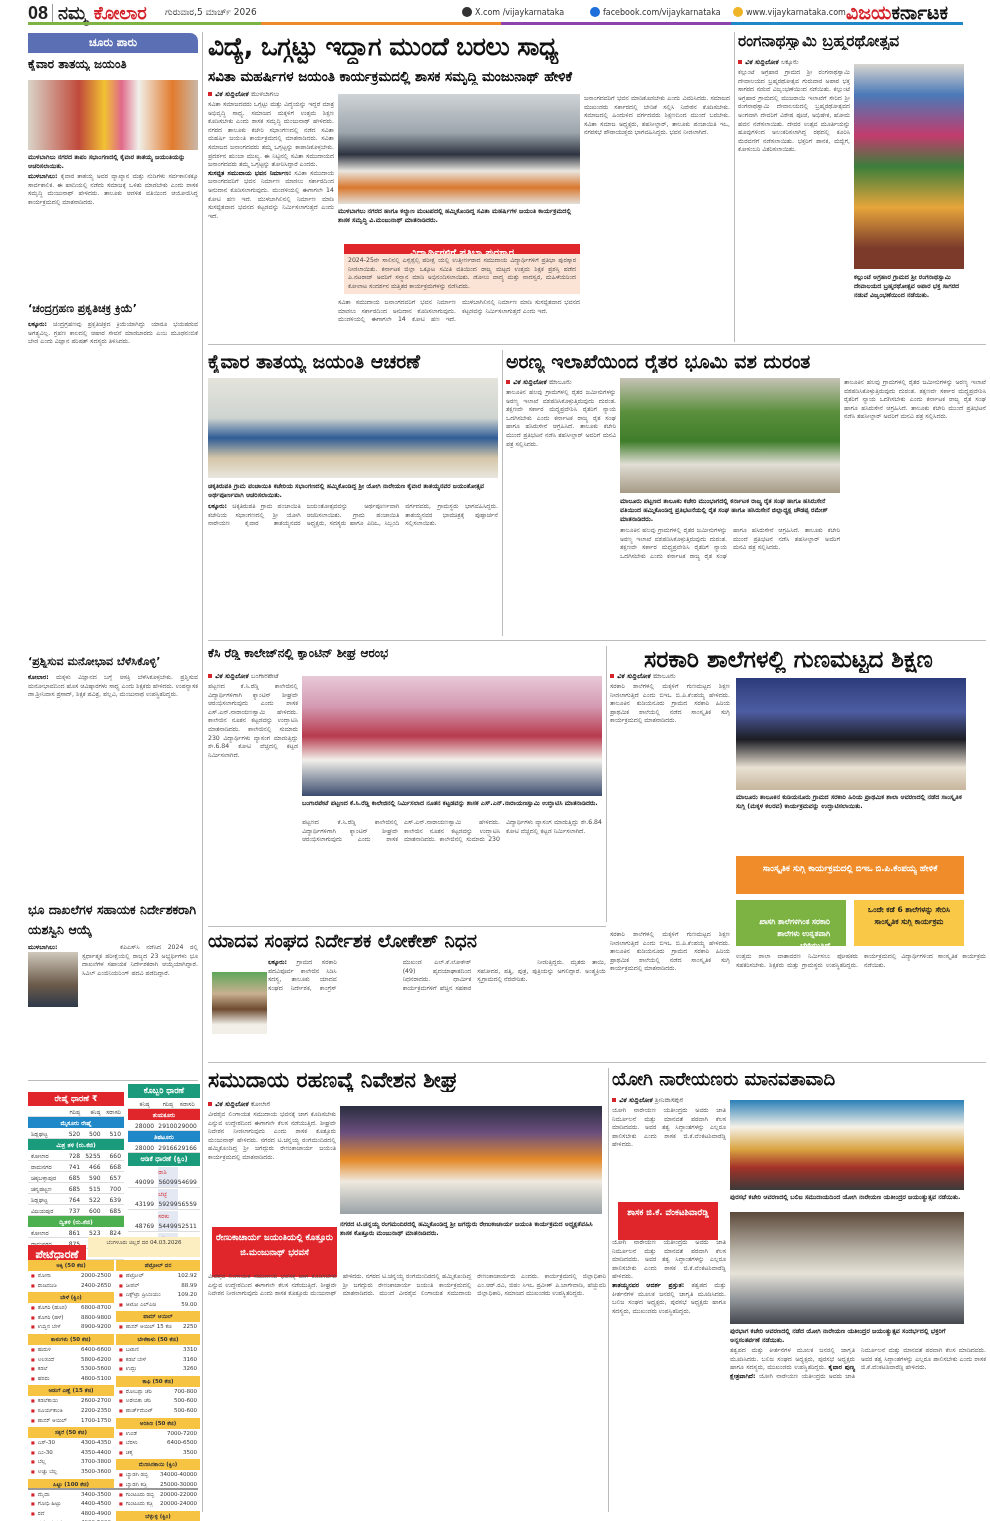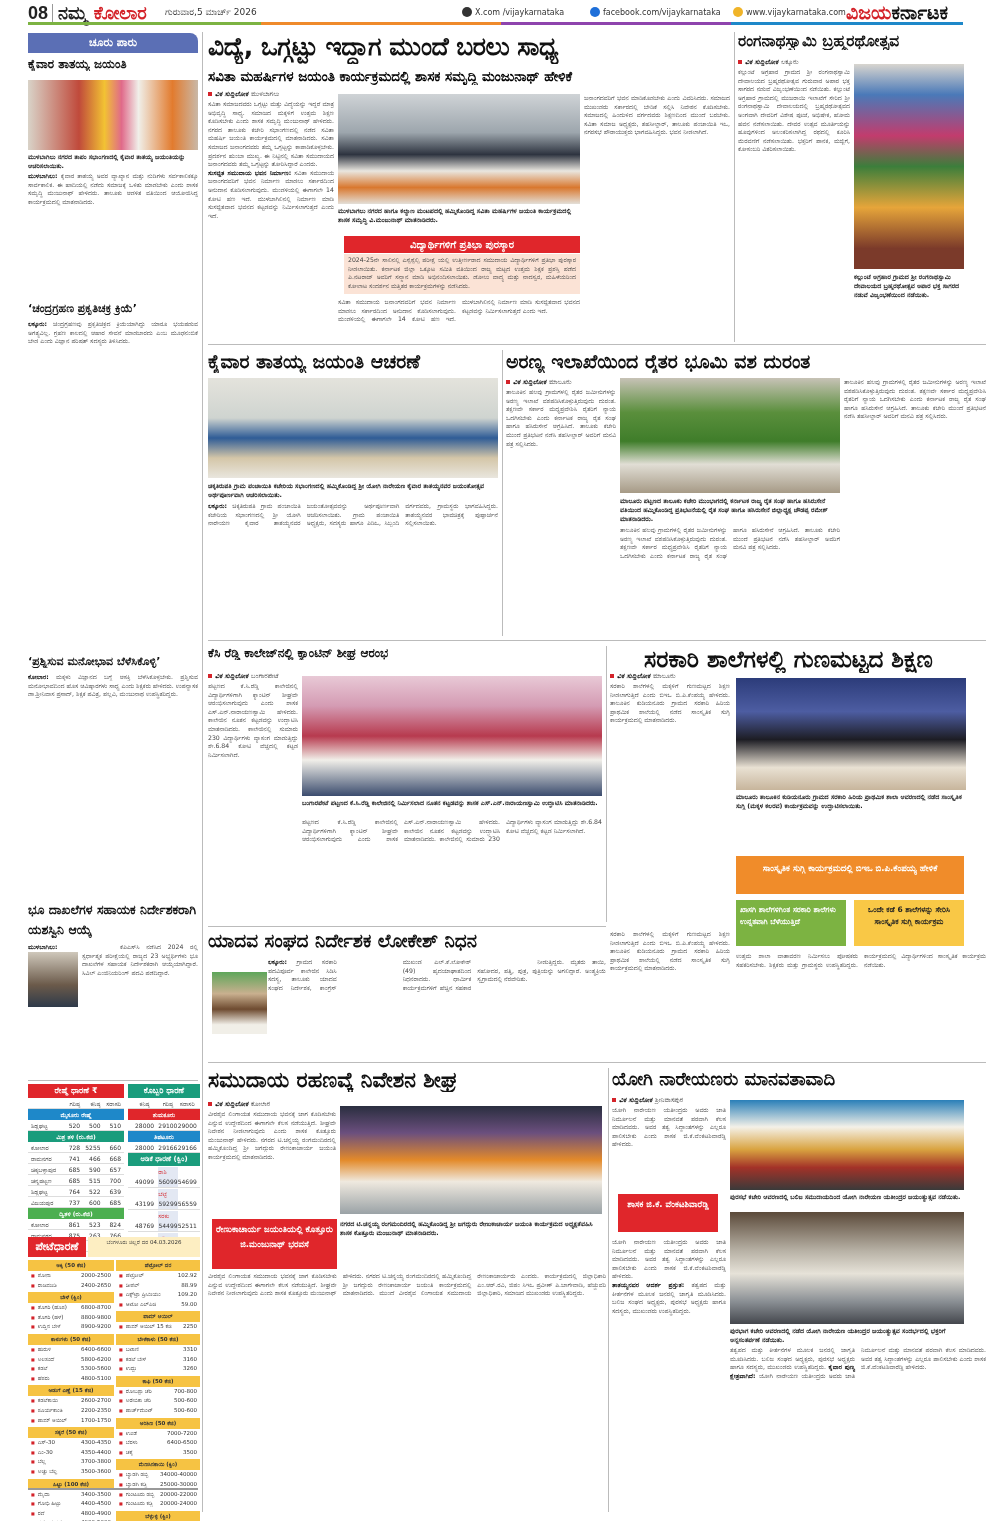--- a/index.html
+++ b/index.html
@@ -30,21 +30,21 @@
   .tbl { font-size: 6px; color: #333; }
   .tbl .row { display: flex; justify-content: space-between; height: 11px; line-height: 11px; padding: 0 3px; border-bottom: 1px solid #ddd; }
   .tbl .row span { flex: 1; text-align: right; }
   .tbl .row span:first-child { text-align: left; flex: 1.4; }
   .tbl .band { color: #fff; text-align: center; font-weight: bold; height: 11px; line-height: 11px; }
   .mkt { font-size: 5.5px; color: #333; }
   .mkt .sec { background: #f6c343; text-align: center; font-weight: bold; height: 11px; line-height: 11px; color: #333; margin-top: 2px; }
   .mkt .item { display: flex; justify-content: space-between; height: 9.6px; line-height: 9.6px; padding: 0 3px; }
   .mkt .item::before { content: "■"; color: #d4232a; font-size: 4px; margin-right: 3px; }
   .mkt .item span:first-child { flex: 1; }
-  .redbox { background: #e0262b; color: #fff; text-align: center; font-weight: bold; }
+  .redbox { background: #e0262b; color: #fff; text-align: center; font-weight: bold; margin-top: 8px; }
 </style>
 </head>
 <body>
 
 <div class="abs hdr">
   <span class="abs pg">08</span>
   <span class="abs sep"></span>
   <span class="abs brand"><span>ನಮ್ಮ</span> <b>ಕೋಲಾರ</b></span>
   <span class="abs date">ಗುರುವಾರ,5 ಮಾರ್ಚ್ 2026</span>
   <span class="abs link" style="left:462px">
@@ -451,21 +451,21 @@
 <div class="abs headline" style="left:644px;top:646px;width:376px;font-size:23px">ಸರಕಾರಿ ಶಾಲೆಗಳಲ್ಲಿ ಗುಣಮಟ್ಟದ ಶಿಕ್ಷಣ</div>
 <div class="abs byline" style="left:610px;top:672px">
     <span class="sq"></span>
     <b>ವಿಕ ಸುದ್ದಿಲೋಕ</b>
     <span>ಮಾಲೂರು</span>
   </div>
 <div class="abs txt" style="left:610px;top:682px;width:120px;height:240px">ಸರಕಾರಿ ಶಾಲೆಗಳಲ್ಲಿ ಮಕ್ಕಳಿಗೆ ಗುಣಮಟ್ಟದ ಶಿಕ್ಷಣ ನೀಡಲಾಗುತ್ತಿದೆ ಎಂದು ಬಿಇಒ ಬಿ.ಪಿ.ಕೆಂಪಯ್ಯ ಹೇಳಿದರು. ತಾಲೂಕಿನ ಕುಡಿಯನೂರು ಗ್ರಾಮದ ಸರಕಾರಿ ಹಿರಿಯ ಪ್ರಾಥಮಿಕ ಶಾಲೆಯಲ್ಲಿ ನಡೆದ ಸಾಂಸ್ಕೃತಿಕ ಸುಗ್ಗಿ ಕಾರ್ಯಕ್ರಮದಲ್ಲಿ ಮಾತನಾಡಿದರು.</div>
 <div class="abs photo" style="left:736px;top:678px;width:230px;height:112px;background:linear-gradient(180deg,#2c3c7a 0%,#4d5da2 30%,#1d1d24 55%,#e9e1d3 80%,#c7b59c)"></div>
 <div class="abs caption" style="left:736px;top:792px;width:230px">ಮಾಲೂರು ತಾಲೂಕಿನ ಕುಡಿಯನೂರು ಗ್ರಾಮದ ಸರಕಾರಿ ಹಿರಿಯ ಪ್ರಾಥಮಿಕ ಶಾಲಾ ಆವರಣದಲ್ಲಿ ನಡೆದ ಸಾಂಸ್ಕೃತಿಕ ಸುಗ್ಗಿ (ಮಕ್ಕಳ ಕಲರವ) ಕಾರ್ಯಕ್ರಮವನ್ನು ಉದ್ಘಾಟಿಸಲಾಯಿತು.</div>
 <div class="abs" style="left:736px;top:856px;width:228px;height:38px;background:#f08c2a;color:#fff;font-weight:bold;text-align:center;font-size:8.5px;line-height:13px;padding:6px 14px">ಸಾಂಸ್ಕೃತಿಕ ಸುಗ್ಗಿ ಕಾರ್ಯಕ್ರಮದಲ್ಲಿ ಬಿಇಒ ಬಿ.ಪಿ.ಕೆಂಪಯ್ಯ ಹೇಳಿಕೆ</div>
-<div class="abs" style="left:736px;top:900px;width:110px;height:46px;background:#7cb342;color:#fff;font-weight:bold;text-align:left;font-size:7.5px;line-height:12px;padding:4px">ಖಾಸಗಿ ಶಾಲೆಗಳಿಗಿಂತ ಸರಕಾರಿ ಶಾಲೆಗಳು ಉನ್ನತವಾಗಿ ಬೆಳೆಯುತ್ತಿದೆ</div>
+<div class="abs" style="left:736px;top:900px;width:110px;height:46px;background:#7cb342;color:#fff;font-weight:bold;text-align:right;font-size:7.5px;line-height:12px;padding:16px">ಖಾಸಗಿ ಶಾಲೆಗಳಿಗಿಂತ ಸರಕಾರಿ ಶಾಲೆಗಳು ಉನ್ನತವಾಗಿ ಬೆಳೆಯುತ್ತಿದೆ</div>
 <div class="abs" style="left:854px;top:900px;width:110px;height:46px;background:#f9c846;color:#222;font-weight:bold;text-align:center;font-size:7.5px;line-height:12px;padding:4px">ಒಂದೇ ಕಡೆ 6 ಶಾಲೆಗಳನ್ನು ಸೇರಿಸಿ ಸಾಂಸ್ಕೃತಿಕ ಸುಗ್ಗಿ ಕಾರ್ಯಕ್ರಮ</div>
 <div class="abs txt" style="left:736px;top:952px;width:250px;height:105px;column-count:2;column-gap:6px">ಉತ್ತಮ ಶಾಲಾ ವಾತಾವರಣ ನಿರ್ಮಿಸಲು ಪೋಷಕರು ಸಹಕರಿಸಬೇಕು. ಶಿಕ್ಷಕರು ಮತ್ತು ಗ್ರಾಮಸ್ಥರು ಉಪಸ್ಥಿತರಿದ್ದರು. ಕಾರ್ಯಕ್ರಮದಲ್ಲಿ ವಿದ್ಯಾರ್ಥಿಗಳಿಂದ ಸಾಂಸ್ಕೃತಿಕ ಕಾರ್ಯಕ್ರಮ ನಡೆಯಿತು.</div>
 <div class="abs txt" style="left:610px;top:930px;width:120px;height:127px">ಸರಕಾರಿ ಶಾಲೆಗಳಲ್ಲಿ ಮಕ್ಕಳಿಗೆ ಗುಣಮಟ್ಟದ ಶಿಕ್ಷಣ ನೀಡಲಾಗುತ್ತಿದೆ ಎಂದು ಬಿಇಒ ಬಿ.ಪಿ.ಕೆಂಪಯ್ಯ ಹೇಳಿದರು. ತಾಲೂಕಿನ ಕುಡಿಯನೂರು ಗ್ರಾಮದ ಸರಕಾರಿ ಹಿರಿಯ ಪ್ರಾಥಮಿಕ ಶಾಲೆಯಲ್ಲಿ ನಡೆದ ಸಾಂಸ್ಕೃತಿಕ ಸುಗ್ಗಿ ಕಾರ್ಯಕ್ರಮದಲ್ಲಿ ಮಾತನಾಡಿದರು.</div>
 
 <div class="abs hline" style="left:208px;top:926px;width:398px"></div>
 
 <div class="abs headline" style="left:208px;top:930px;width:398px;font-size:18.5px">ಯಾದವ ಸಂಘದ ನಿರ್ದೇಶಕ ಲೋಕೇಶ್ ನಿಧನ</div>
 <div class="abs photo" style="left:212px;top:972px;width:55px;height:62px;background:linear-gradient(180deg,#5ea65a 0%,#c9b08f 35%,#6e4b30 60%,#f1efe8 85%)"></div>
 <div class="abs txt" style="left:208px;top:958px;width:398px;height:100px;column-count:3;column-gap:6px"><b>ಲಕ್ಕೂರು:</b> <span style="display:inline-block;width:60px;height:76px;float:left"></span><span>ಗ್ರಾಮದ ಸರಕಾರಿ ಪದವಿಪೂರ್ವ ಕಾಲೇಜಿನ ಸಿಡಿಸಿ ಸದಸ್ಯ, ತಾಲೂಕು ಯಾದವ ಸಂಘದ ನಿರ್ದೇಶಕ, ಕಾಂಗ್ರೆಸ್ ಮುಖಂಡ ಎಲ್.ಕೆ.ಲೋಕೇಶ್ (49) ಹೃದಯಾಘಾತದಿಂದ ನಿಧನರಾದರು. ಧಾರ್ಮಿಕ ಕಾರ್ಯಕ್ರಮಗಳಿಗೆ ಹೆಚ್ಚಿನ ಸಹಕಾರ ನೀಡುತ್ತಿದ್ದರು. ಮೃತರು ತಾಯಿ, ಸಹೋದರ, ಪತ್ನಿ, ಪುತ್ರ, ಪುತ್ರಿಯನ್ನು ಅಗಲಿದ್ದಾರೆ. ಅಂತ್ಯಕ್ರಿಯೆ ಸ್ವಗ್ರಾಮದಲ್ಲಿ ನೆರವೇರಿತು.</span></div>
 

